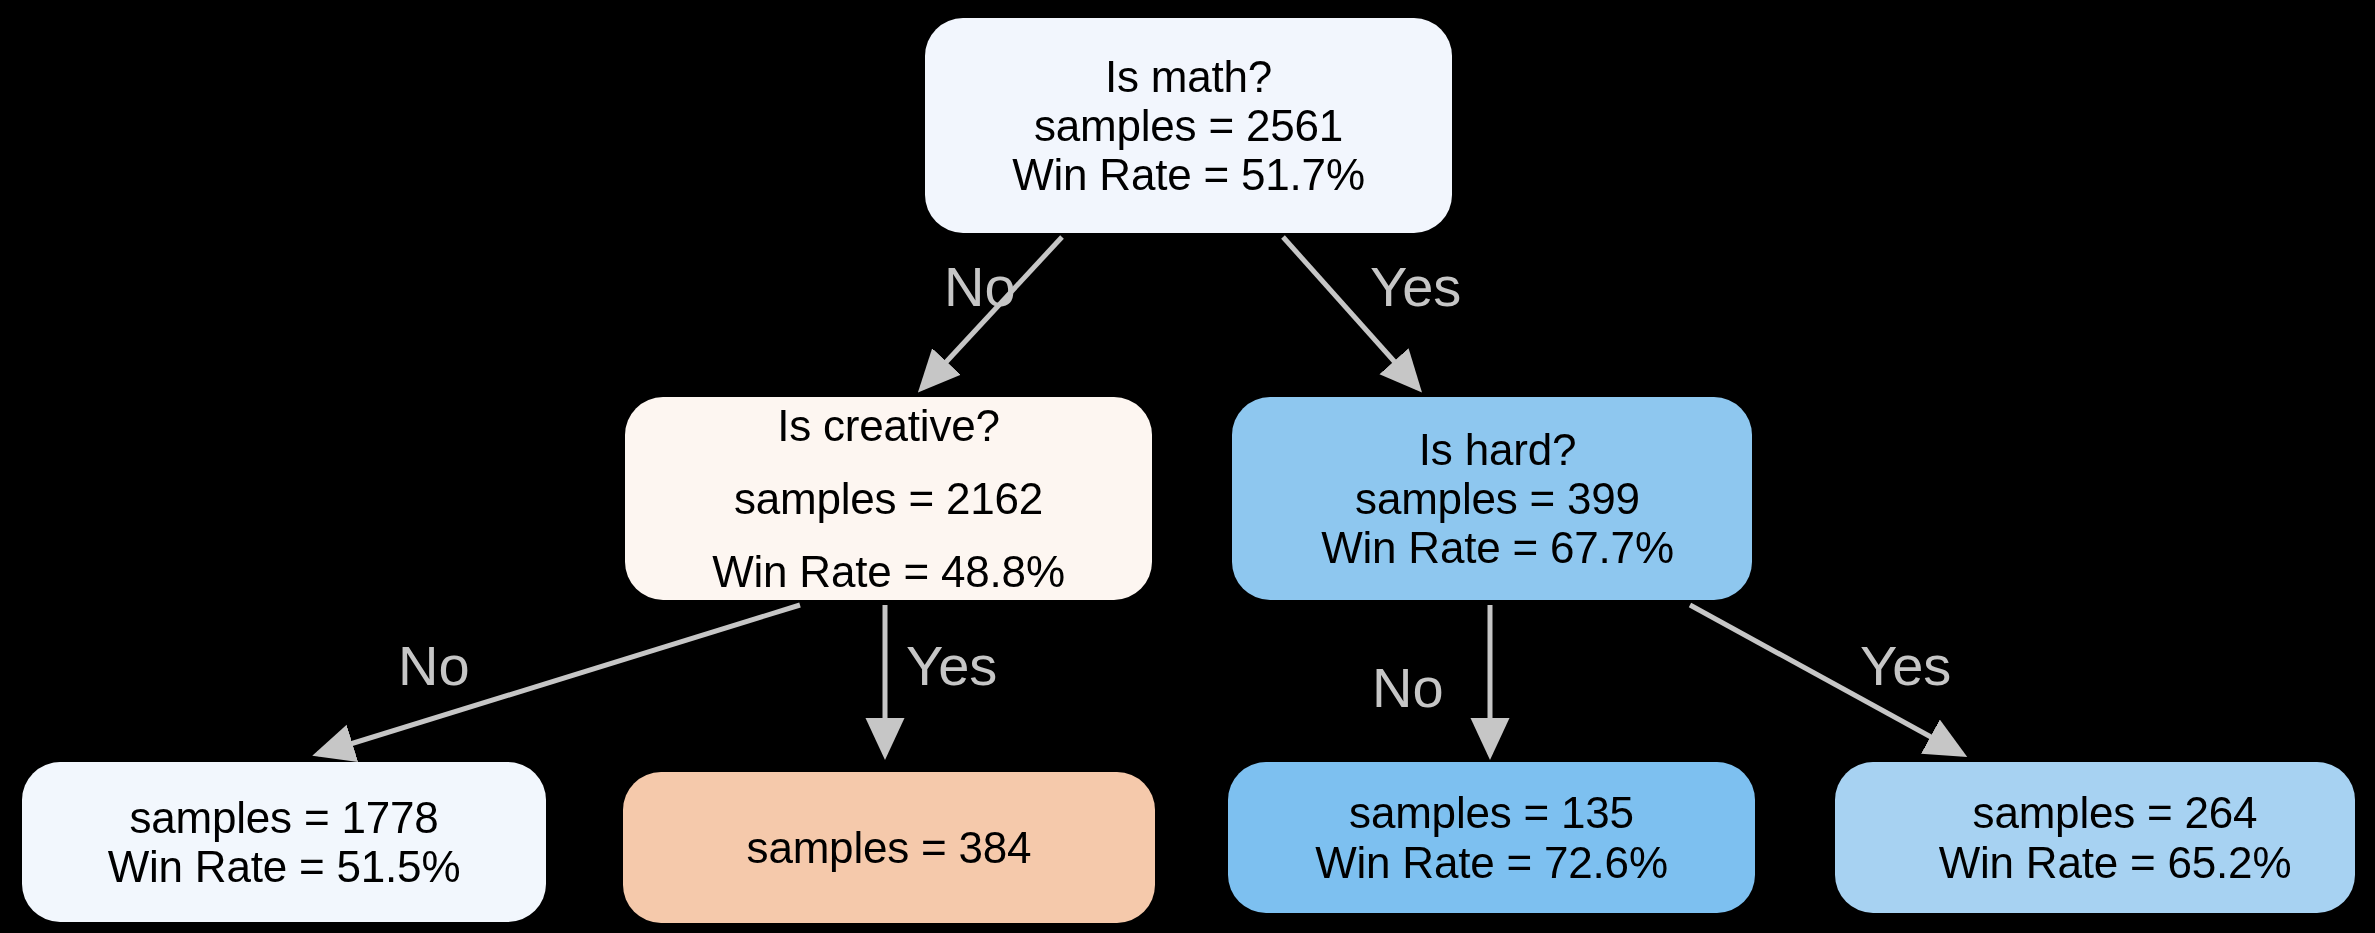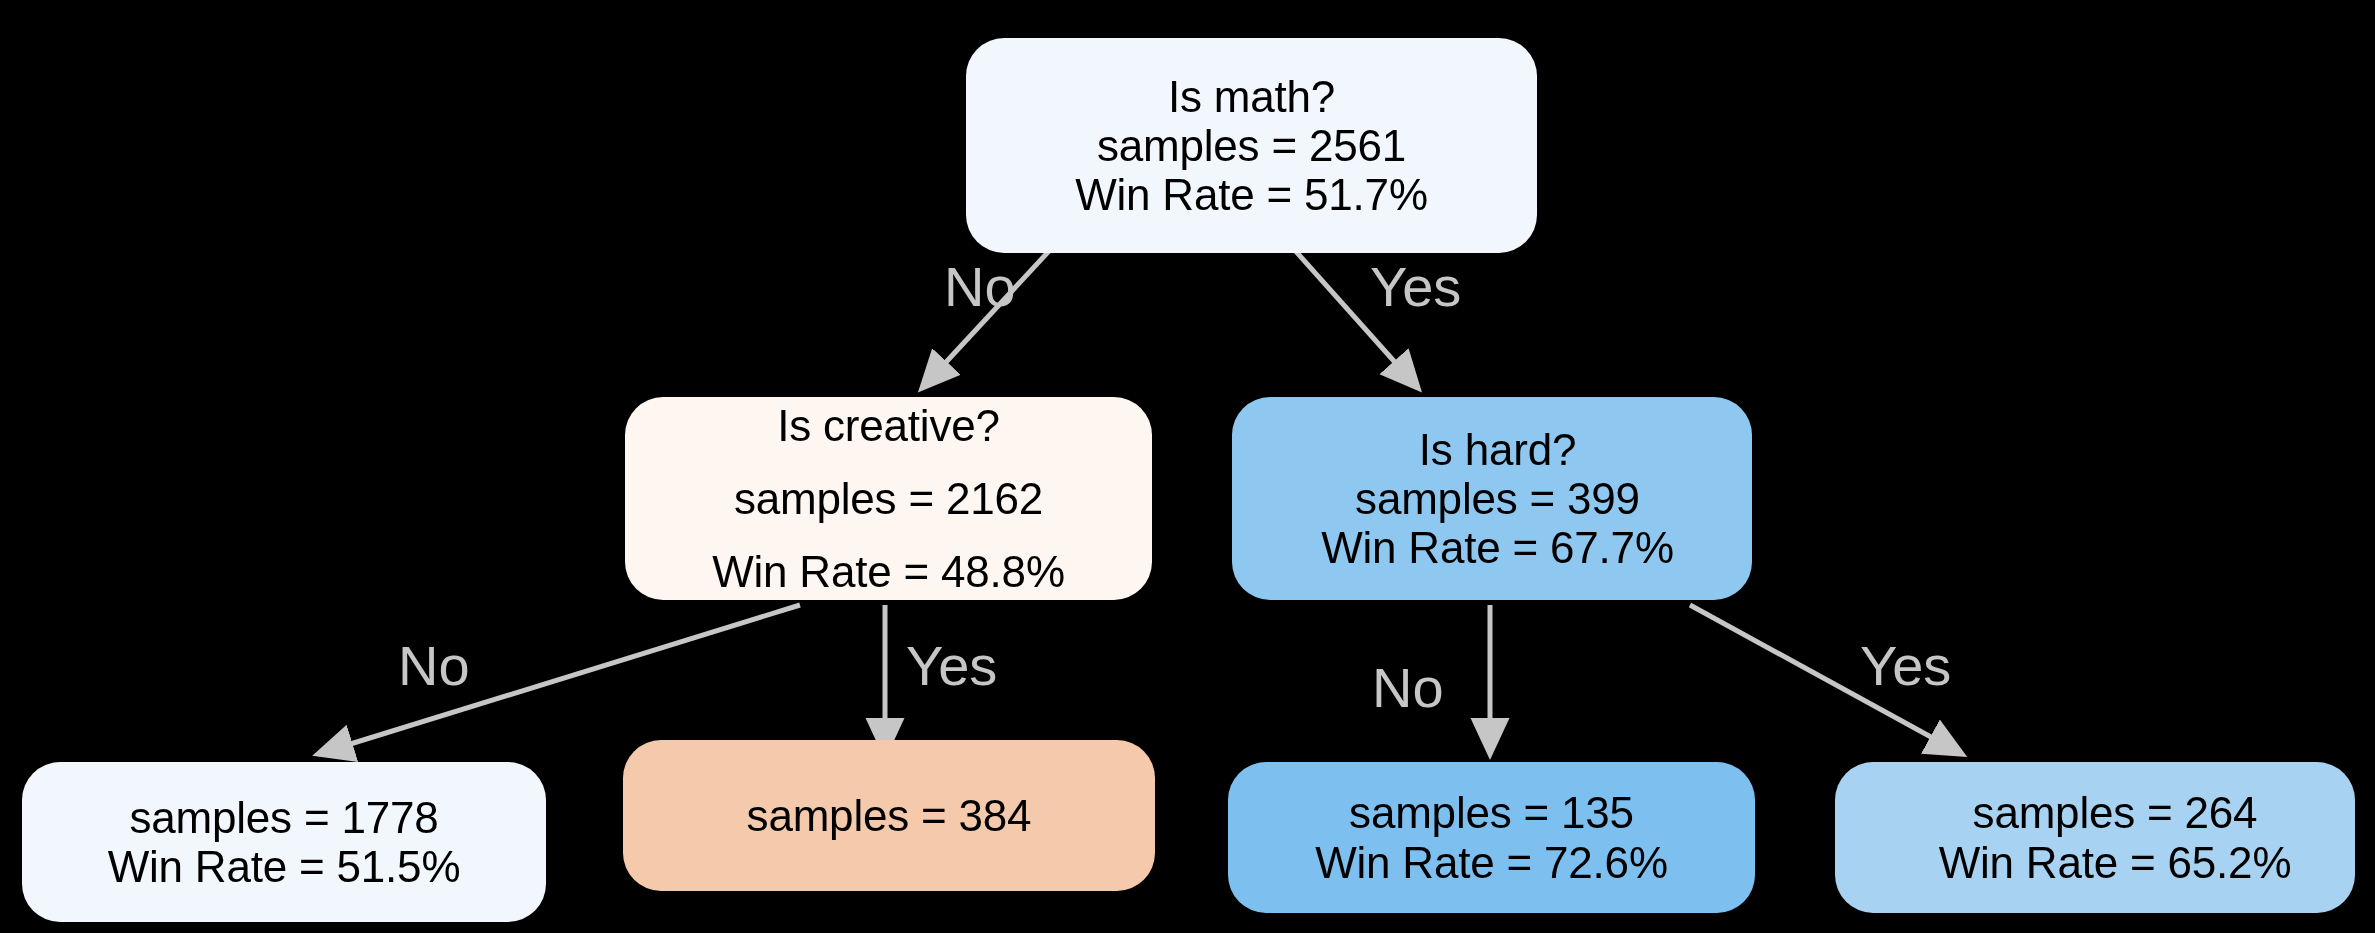--- a/index.html
+++ b/index.html
@@ -49,25 +49,25 @@
   }
   .edge-label {
     position: absolute;
     color: #c6c6c6;
     font-family: "Liberation Sans", sans-serif;
     font-size: 56px;
     line-height: 1;
     white-space: nowrap;
   }
   
-  #node-root      { left: 966px;  top: 18px;  width: 571px; height: 215px; margin-top: 20px; }
+  #node-root      { left: 925px;  top: 18px;  width: 527px; height: 215px; }
   #node-creative  { left: 625px;  top: 397px; width: 527px; height: 203px; gap: 24px; }
   #node-hard      { left: 1232px; top: 397px; width: 520px; height: 203px; }
   #node-leaf-1    { left: 22px;   top: 762px; width: 524px; height: 160px; }
-  #node-leaf-2    { left: 623px;  top: 740px; width: 532px; height: 151px; justify-content: center; }
+  #node-leaf-2    { left: 623px;  top: 772px; width: 532px; height: 151px; justify-content: center; }
   #node-leaf-3    { left: 1228px; top: 762px; width: 527px; height: 151px; }
   #node-leaf-4    { left: 1835px; top: 762px; width: 520px; height: 151px; }
   
   #edge-label-root-no      { left: 944px;  top: 259px; }
   #edge-label-root-yes     { left: 1370px; top: 259px; }
   #edge-label-creative-no  { left: 398px;  top: 638px; }
   #edge-label-creative-yes { left: 906px;  top: 638px; }
   #edge-label-hard-no      { left: 1372px; top: 660px; }
   #edge-label-hard-yes     { left: 1860px; top: 638px; }
 </style>

